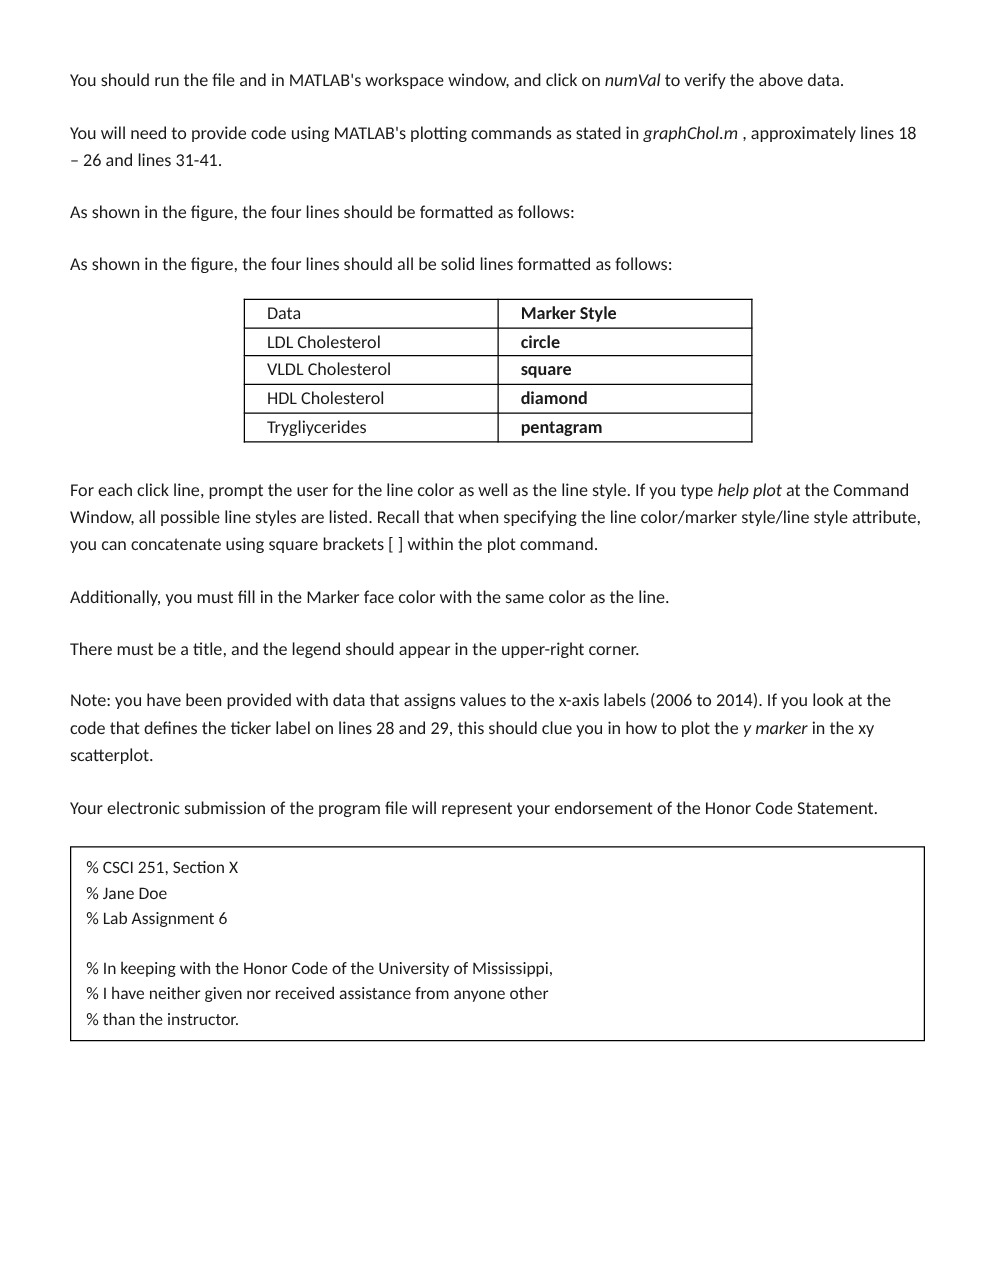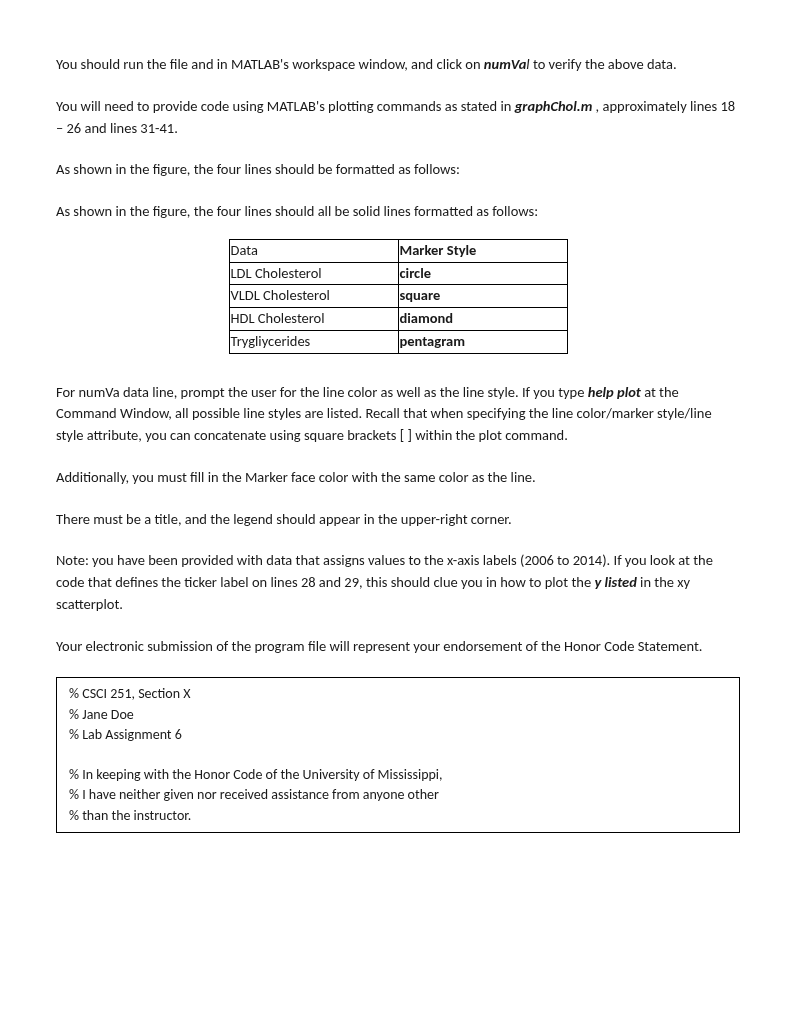--- a/index.html
+++ b/index.html
@@ -12,31 +12,31 @@
       background: #fff;
       width: 796px;
     }
     .page {
       padding: 54px 56px 40px 56px;
     }
     p {
       margin: 0 0 20px 0;
     }
     .bold-italic {
-      font-weight: bold;
+      font-weight: normal;
       font-style: italic;
     }
     table.marker-table {
       border-collapse: collapse;
       margin: 0 auto 4px auto;
       font-size: 14.5px;
     }
     table.marker-table td {
       border: 1px solid #000;
-      padding: 0 1px;
+      padding: 0 18px;
       height: 19px;
       vertical-align: middle;
       font-size: 14.5px;
     }
     table.marker-table td.col-a { width: 166px; }
     table.marker-table td.col-b { width: 166px; font-weight: bold; }
     .table-wrap {
       margin-bottom: 28px;
       margin-top: -4px;
     }
@@ -95,29 +95,29 @@
       </tr>
       <tr>
         <td class="col-a">Trygliycerides</td>
         <td class="col-b">pentagram</td>
       </tr>
     </tbody>
       </table>
   </div>
 
   <p>
-    <span>For numVa data line, prompt the user for the line color as well as the line style. If you type </span><span class="bold-italic">help plot</span><span> at the Command Window, all possible line styles are listed. Recall that when specifying the line color/marker style/line style attribute, you can concatenate using square brackets [ ] within the plot command.</span>
+    <span>For each click line, prompt the user for the line color as well as the line style. If you type </span><span class="bold-italic">help plot</span><span> at the Command Window, all possible line styles are listed. Recall that when specifying the line color/marker style/line style attribute, you can concatenate using square brackets [ ] within the plot command.</span>
   </p>
 
   <p>Additionally, you must fill in the Marker face color with the same color as the line.</p>
 
   <p>There must be a title, and the legend should appear in the upper-right corner.</p>
 
   <p>
-    <span>Note:  you have been provided with data that assigns values to the x-axis labels (2006 to 2014). If you look at the code that defines the ticker label on lines 28 and 29, this should clue you in how to plot the </span><span class="bold-italic">y listed</span><span> in the xy scatterplot.</span>
+    <span>Note:  you have been provided with data that assigns values to the x-axis labels (2006 to 2014). If you look at the code that defines the ticker label on lines 28 and 29, this should clue you in how to plot the </span><span class="bold-italic">y marker</span><span> in the xy scatterplot.</span>
   </p>
 
   <p>Your electronic submission of the program file will represent your endorsement of the Honor Code Statement.</p>
 
   <div class="code-box">
     <div>% CSCI 251, Section X</div>
     <div>% Jane Doe</div>
     <div>% Lab Assignment 6</div>
     <div class="code-gap"></div>
     <div>% In keeping with the Honor Code of the University of Mississippi,</div>

